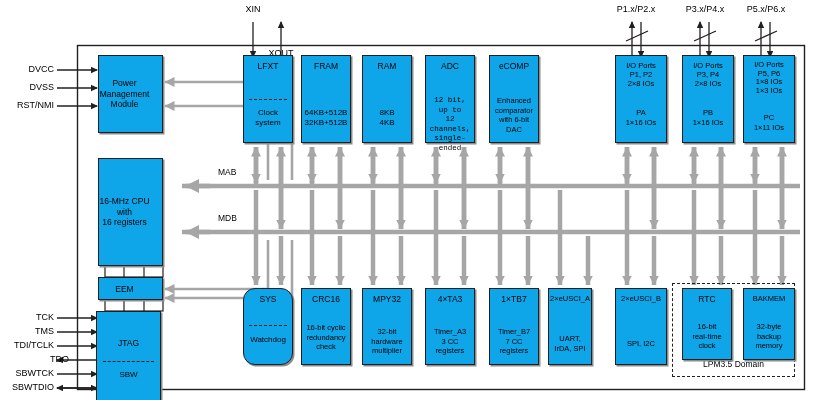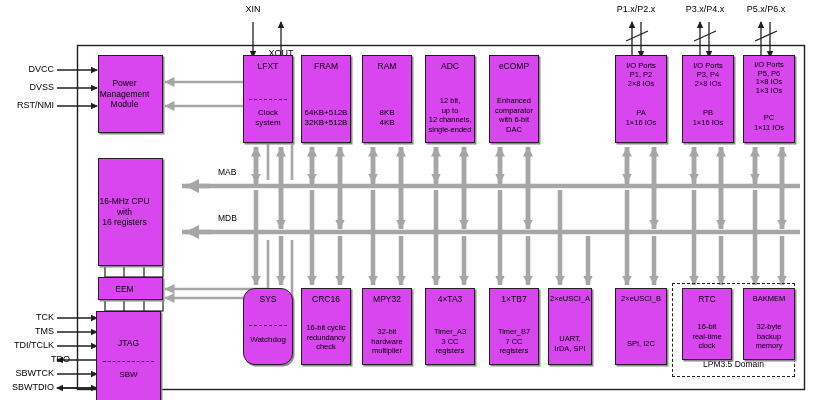--- a/index.html
+++ b/index.html
@@ -1,21 +1,21 @@
 <!DOCTYPE html>
 <html><head>
 <meta charset="utf-8">
 <style>
   html,body{margin:0;padding:0;background:#ffffff;}
   body{width:823px;height:400px;position:relative;overflow:hidden;
        font-family:"Liberation Sans","DejaVu Sans",sans-serif;color:#000;}
   #stage{position:absolute;left:0;top:0;width:823px;height:400px;}
   svg{position:absolute;left:0;top:0;}
   .box{position:absolute;box-sizing:border-box;border:1.4px solid #231f20;
-       background:#d946ef;box-shadow:1.5px 1.5px 0 0 #8c8c8c;}
+       background:#0ea5e9;box-shadow:1.5px 1.5px 0 0 #8c8c8c;}
   .box .hd{position:absolute;left:0;right:0;top:5px;text-align:center;
            font-size:8.5px;line-height:10px;}
   .box .bd{position:absolute;left:0;right:0;text-align:center;
            font-size:8px;line-height:9.5px;white-space:pre-line;}
   .sig{position:absolute;font-size:9px;line-height:10px;text-align:right;}
   .toplbl{position:absolute;font-size:9px;line-height:10px;text-align:center;}
   .buslbl{position:absolute;font-size:8.5px;line-height:10px;}
   .dashbox{position:absolute;box-sizing:border-box;border:1.2px dashed #231f20;}
   .dashlbl{position:absolute;font-size:8.5px;text-align:center;width:100%;}
   .wmark{position:absolute;font-size:20px;letter-spacing:.4px;
@@ -177,21 +177,21 @@
     </g>
   </svg>
 
   <div class="sig" style="left:0;top:64px;width:54px;">DVCC</div>
   <div class="sig" style="left:0;top:82px;width:54px;">DVSS</div>
   <div class="sig" style="left:0;top:100px;width:54px;">RST/NMI</div>
 
   <div class="sig" style="left:0;top:312px;width:54px;">TCK</div>
   <div class="sig" style="left:0;top:326px;width:54px;">TMS</div>
   <div class="sig" style="left:0;top:340px;width:54px;">TDI/TCLK</div>
-  <div class="sig" style="left:16px;top:354px;width:54px;">TDO</div>
+  <div class="sig" style="left:1px;top:354px;width:54px;padding-left:14px;">TDO</div>
   <div class="sig" style="left:0;top:368px;width:54px;">SBWTCK</div>
   <div class="sig" style="left:0;top:382px;width:54px;">SBWTDIO</div>
 
   <div class="toplbl" style="left:228px;top:4px;width:50px;">XIN</div>
   <div class="toplbl" style="left:256px;top:4px;width:50px;margin-top:44px;">XOUT</div>
 
   <div class="toplbl" style="left:597px;top:4px;width:78px;">P1.x/P2.x</div>
   <div class="toplbl" style="left:666px;top:4px;width:78px;">P3.x/P4.x</div>
   <div class="toplbl" style="left:727px;top:4px;width:78px;">P5.x/P6.x</div>
 
@@ -234,21 +234,21 @@
   </div>
 
   <div class="box" style="left:362px;top:55px;width:50px;height:88px;">
     <div class="hd">RAM</div>
     <div class="bd" style="top:52px;">8KB
 4KB</div>
   </div>
 
   <div class="box" style="left:425px;top:55px;width:50px;height:88px;">
     <div class="hd">ADC</div>
-    <div class="bd" style="top:40px;font-size:7.5px;">12 bit,
+    <div class="bd" style="top:40px;font-size:7.5px;font-family:Liberation Mono, monospace;">12 bit,
 up to
 12 channels,
 single-ended</div>
   </div>
 
   <div class="box" style="left:489px;top:55px;width:50px;height:88px;">
     <div class="hd">eCOMP</div>
     <div class="bd" style="top:40px;font-size:7.5px;">Enhanced
 comparator
 with 6-bit

